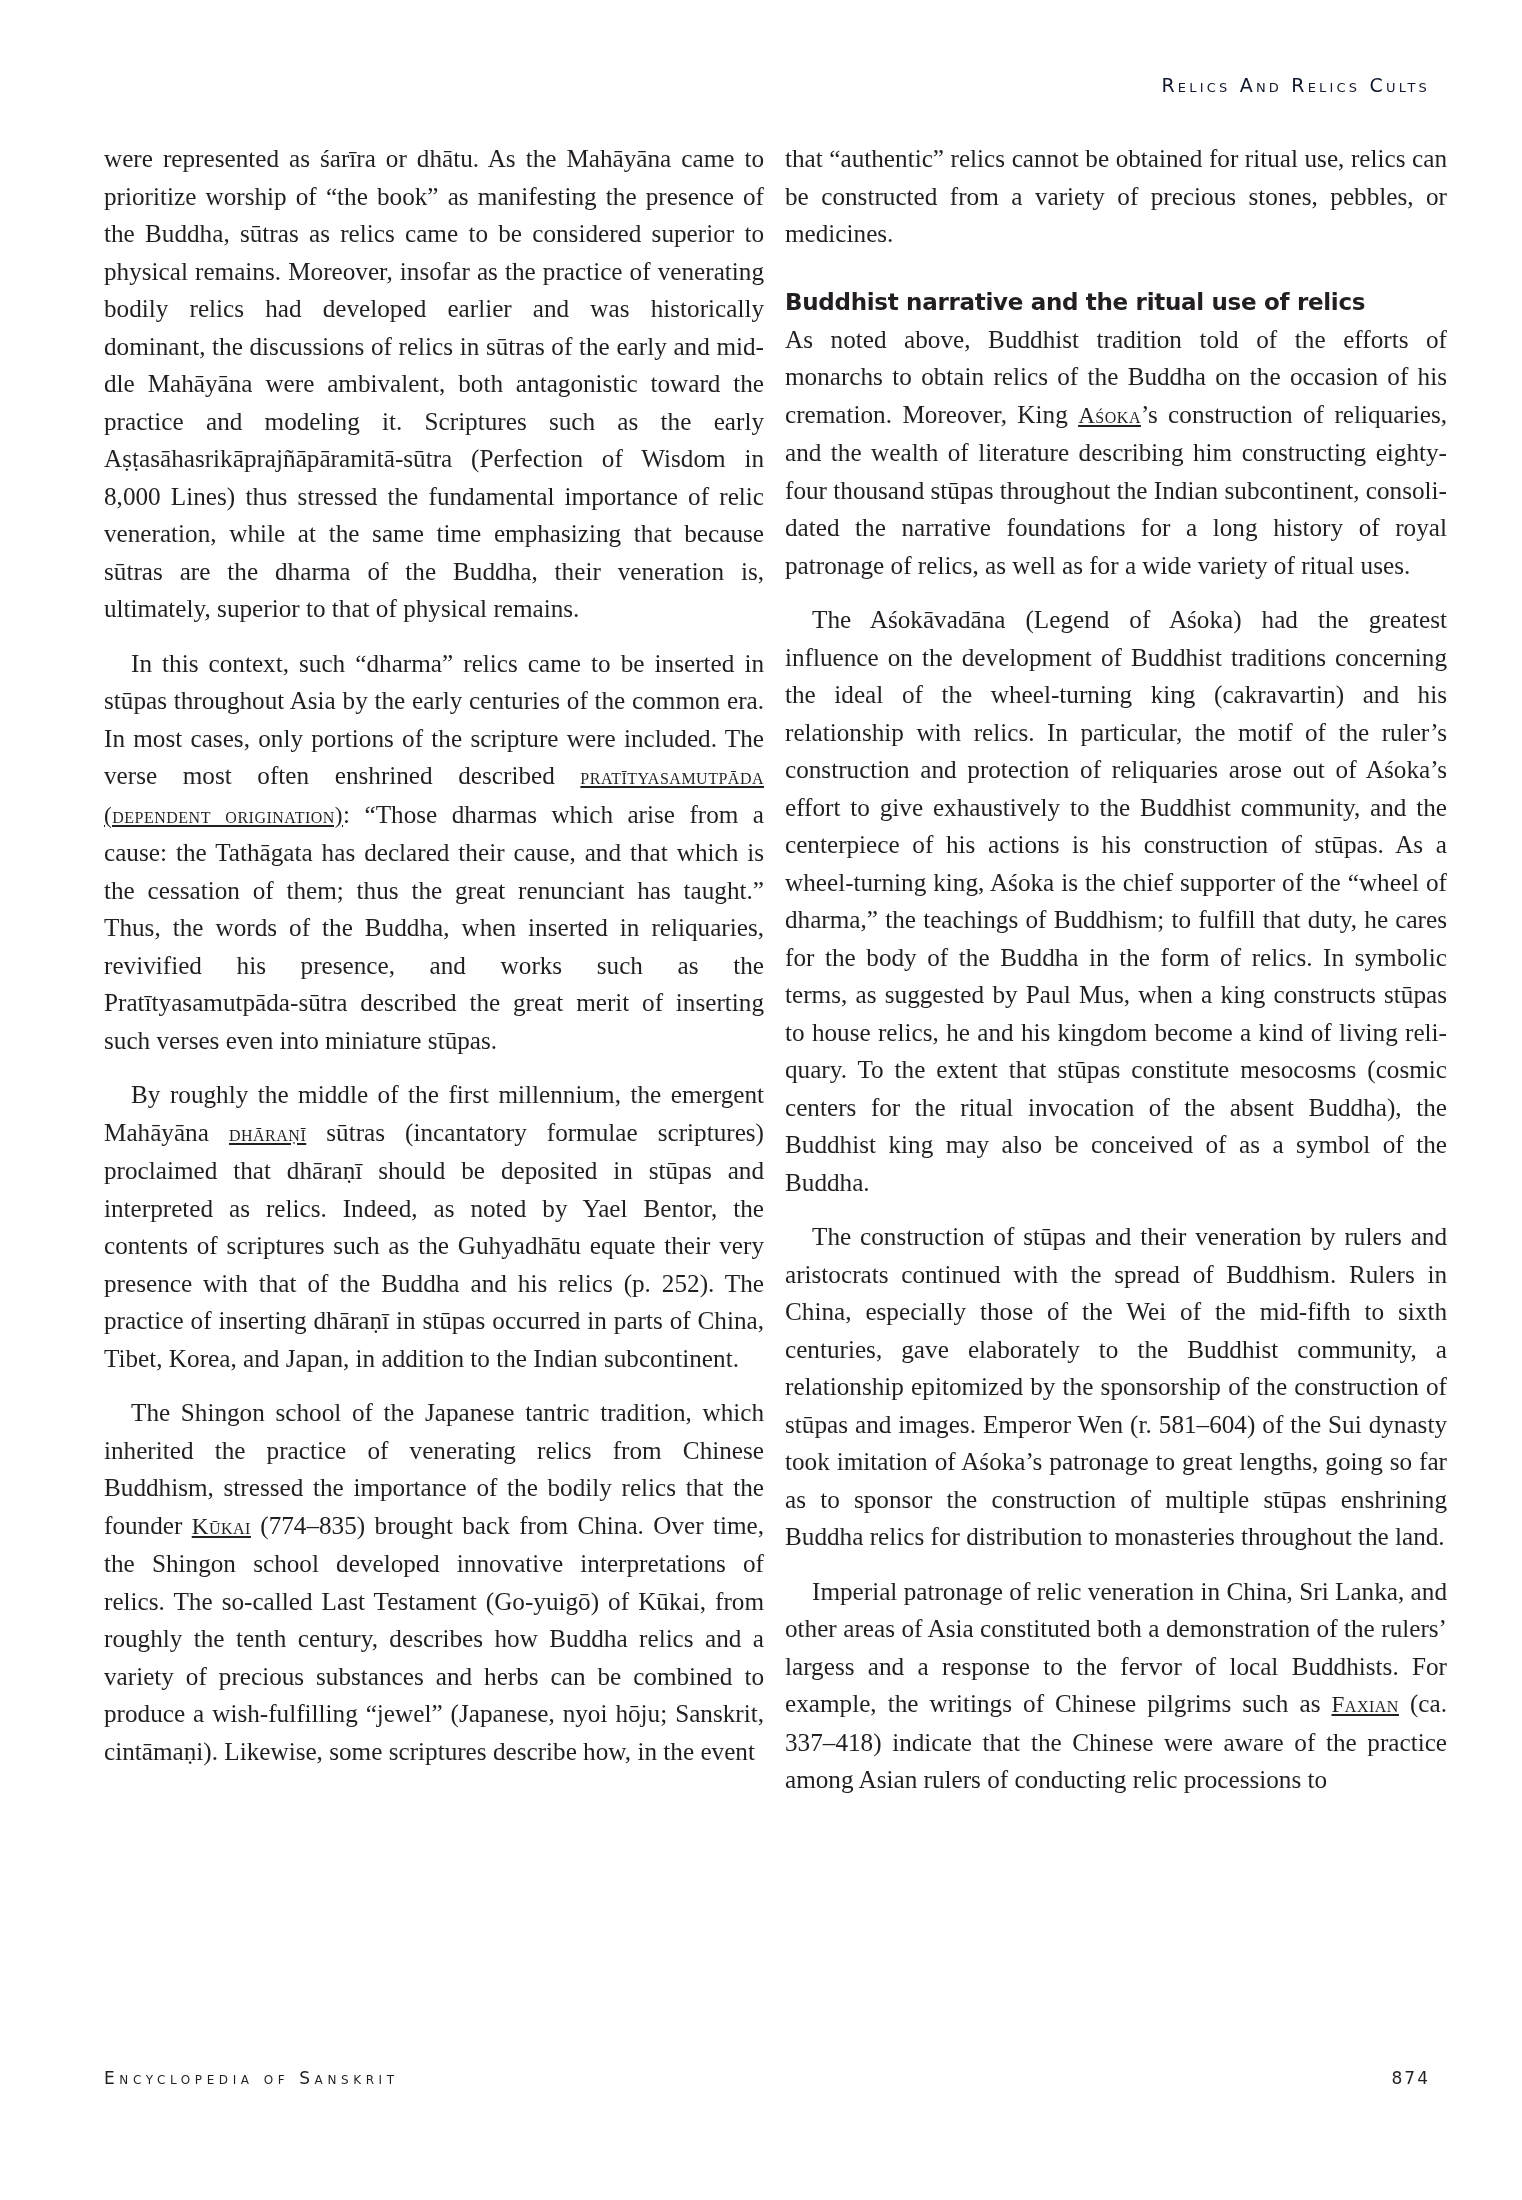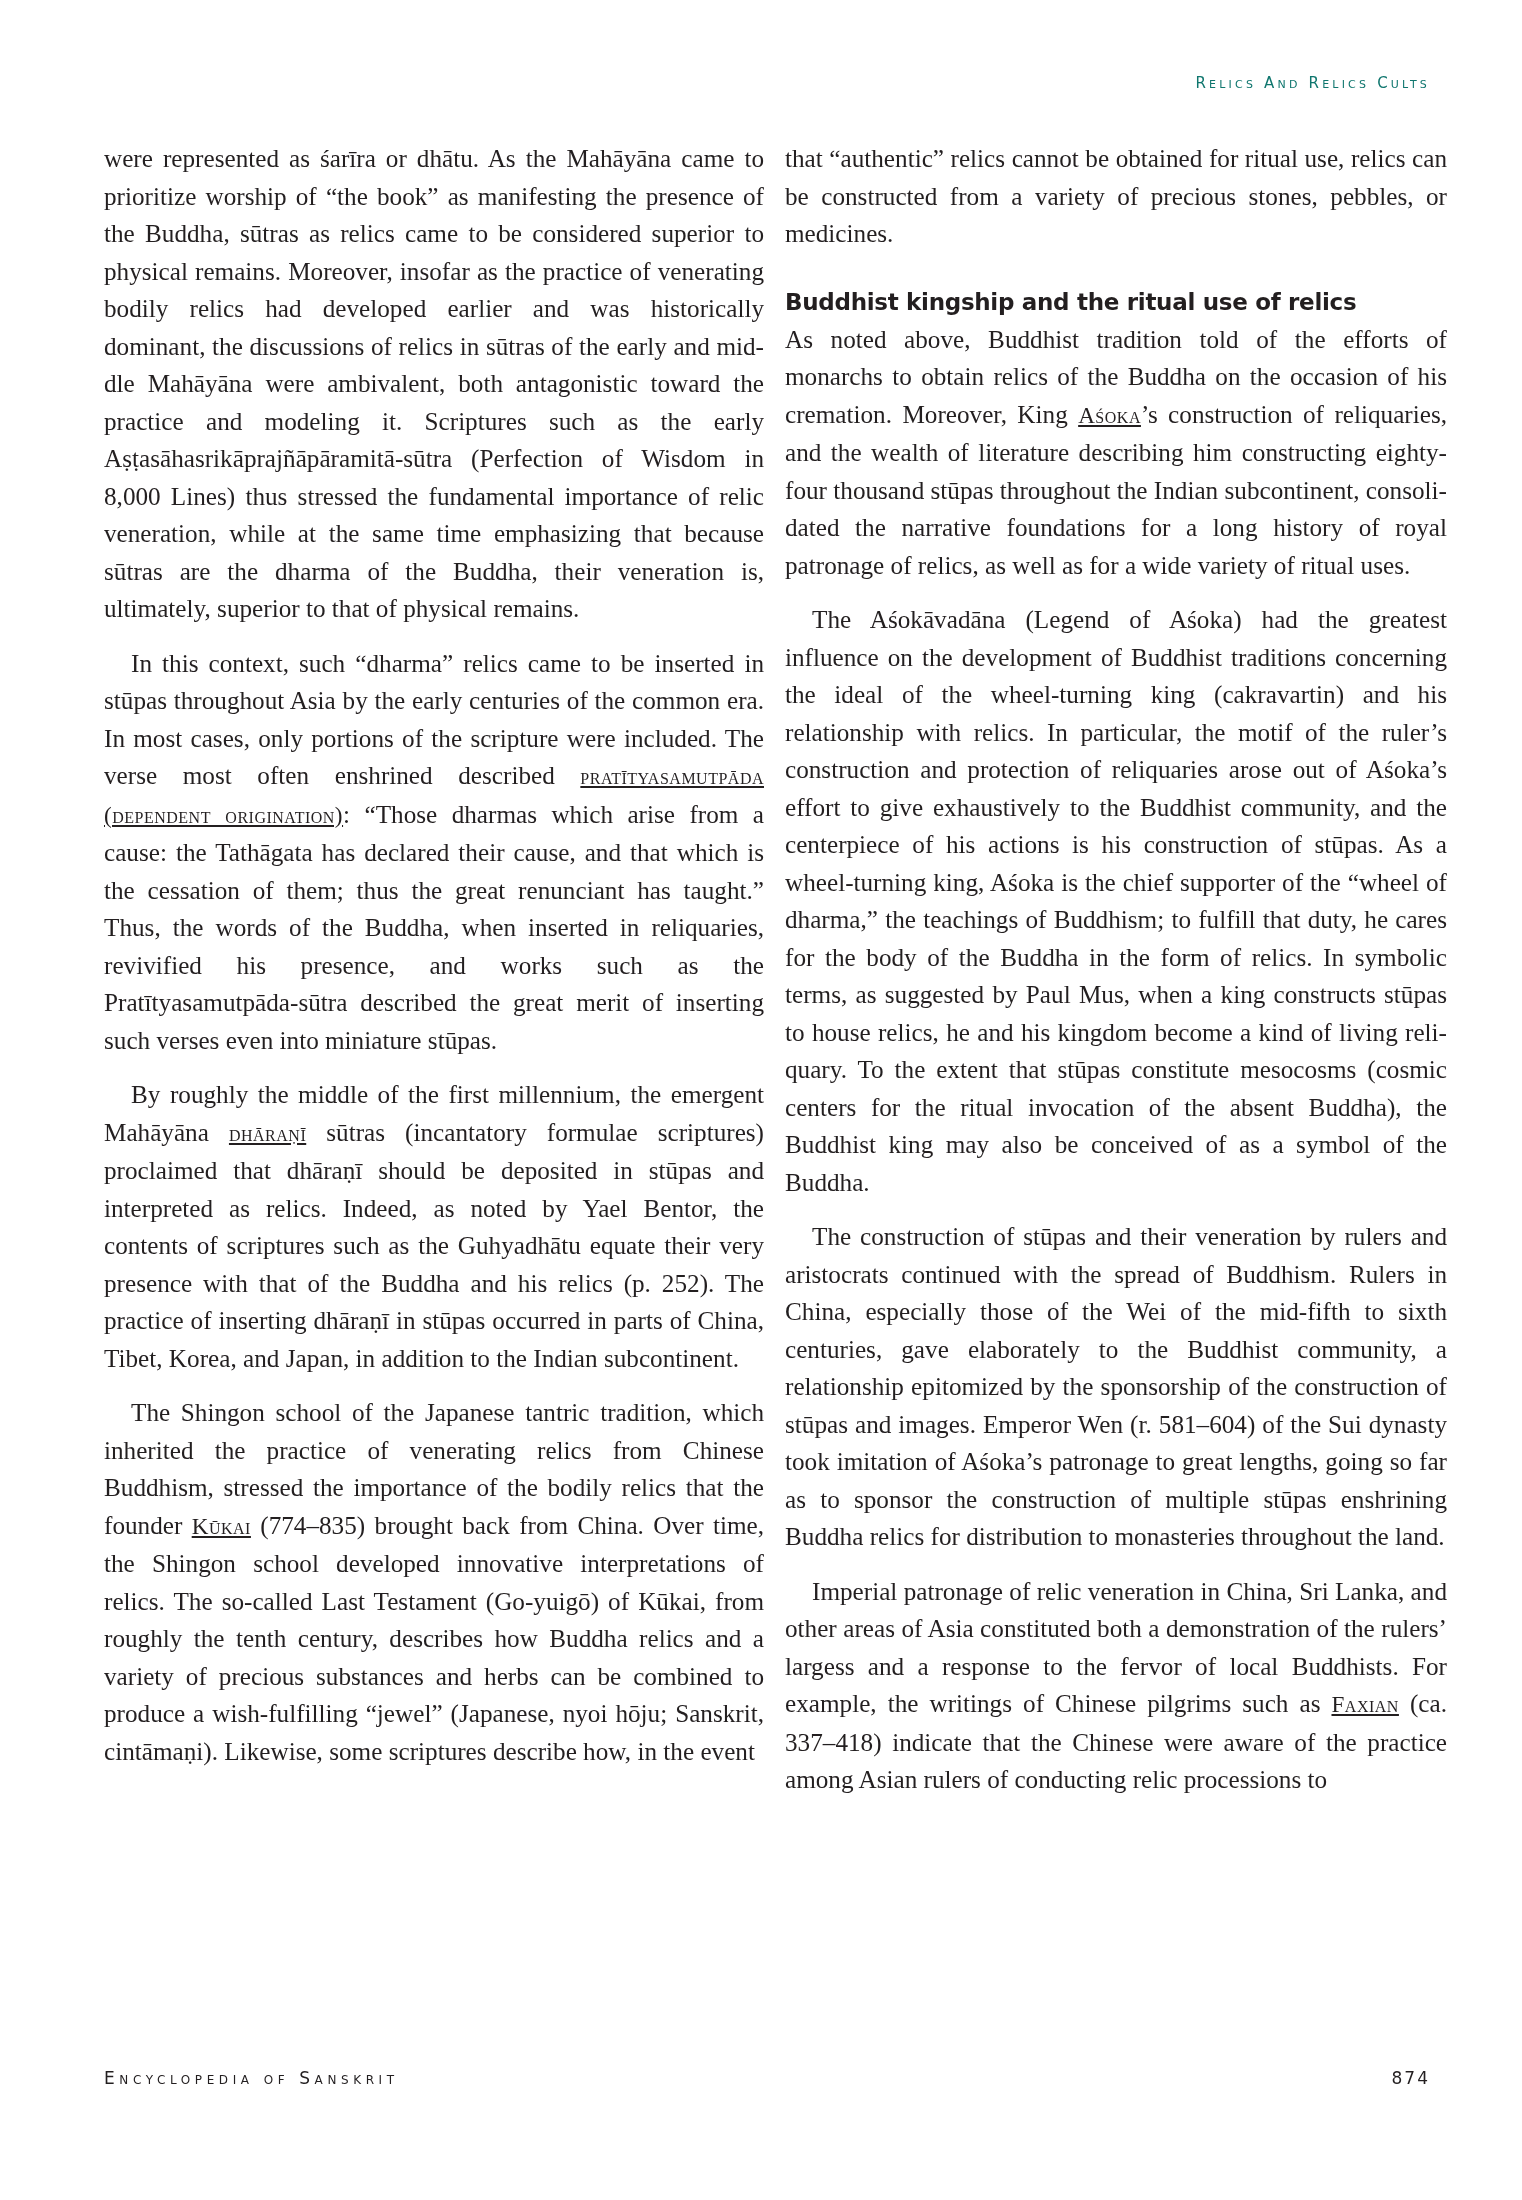--- a/index.html
+++ b/index.html
@@ -4,22 +4,22 @@
 <style>
   html, body { margin: 0; padding: 0; background: #ffffff; }
   body {
     width: 1522px; height: 2200px; position: relative; overflow: hidden;
     font-family: "Liberation Serif", "DejaVu Serif", serif;
     color: #231f20;
   }
   .running-head {
     position: absolute; top: 74px; right: 92px;
     font-family: "DejaVu Sans", "Liberation Sans", sans-serif;
-    font-size: 15px; letter-spacing: 3.2px; font-variant: small-caps;
-    color: #0f766e;
+    font-size: 19px; letter-spacing: 3.2px; font-variant: small-caps;
+    color: #0f172a;
   }
   .column {
     position: absolute; top: 140px; width: 660px;
     font-size: 25.2px; line-height: 37.5px;
     text-align: justify; hyphens: manual;
   }
   .col-left { left: 104px; }
   .col-right { left: 785px; width: 662px; }
   .para { margin: 0 0 17px 0; }
   .para.indent { text-indent: 27px; }
@@ -48,21 +48,21 @@
 
 <div class="column col-left">
   <p class="para noindent"><span>were represented as </span><span class="it">śarīra</span><span> or </span><span class="it">dhātu.</span><span> As the Mahāyāna came to prioritize worship of “the book” as manifest­ing the presence of the Buddha, sūtras as relics came to be considered superior to physical remains. More­over, insofar as the practice of venerating bodily relics had developed earlier and was historically dominant, the discussions of relics in sūtras of the early and mid­dle Mahāyāna were ambivalent, both antagonistic to­ward the practice and modeling it. Scriptures such as the early </span><span class="it">Aṣṭasāhasrikāprajñāpāramitā-sūtra</span><span> (</span><span class="it">Perfec­tion of Wisdom in 8,000 Lines</span><span>) thus stressed the fun­damental importance of relic veneration, while at the same time emphasizing that because sūtras are the dharma of the Buddha, their veneration is, ultimately, superior to that of physical remains.</span></p>
   <p class="para indent"><span>In this context, such “dharma” relics came to be in­serted in stūpas throughout Asia by the early centuries of the common era. In most cases, only portions of the scripture were included. The verse most often en­shrined described </span><span class="sc xref">pratītyasamutpāda (dependent origination)</span><span>: “Those dharmas which arise from a cause: the Tathāgata has declared their cause, and that which is the cessation of them; thus the great renun­ciant has taught.” Thus, the words of the Buddha, when inserted in reliquaries, revivified his presence, and works such as the </span><span class="it">Pratītyasamutpāda-sūtra</span><span> de­scribed the great merit of inserting such verses even into miniature stūpas.</span></p>
   <p class="para indent"><span>By roughly the middle of the first millennium, the emergent Mahāyāna </span><span class="sc xref">dhāraṇī</span><span> sūtras (incantatory for­mulae scriptures) proclaimed that dhāraṇī should be deposited in stūpas and interpreted as relics. Indeed, as noted by Yael Bentor, the contents of scriptures such as the </span><span class="it">Guhyadhātu</span><span> equate their very presence with that of the Buddha and his relics (p. 252). The practice of inserting dhāraṇī in stūpas occurred in parts of China, Tibet, Korea, and Japan, in addition to the Indian sub­continent.</span></p>
   <p class="para indent"><span>The Shingon school of the Japanese tantric tradi­tion, which inherited the practice of venerating relics from Chinese Buddhism, stressed the importance of the bodily relics that the founder </span><span class="sc xref">Kūkai</span><span> (774–835) brought back from China. Over time, the Shingon school developed innovative interpretations of relics. The so-called </span><span class="it">Last Testament</span><span> (</span><span class="it">Go-yuigō</span><span>) of Kūkai, from roughly the tenth century, describes how Bud­dha relics and a variety of precious substances and herbs can be combined to produce a wish-fulfilling “jewel” (Japanese, </span><span class="it">nyoi hōju</span><span>; Sanskrit, </span><span class="it">cintāmaṇi</span><span>). Likewise, some scriptures describe how, in the event</span></p>
 </div>
 
 <div class="column col-right">
   <p class="para noindent"><span>that “authentic” relics cannot be obtained for ritual use, relics can be constructed from a variety of pre­cious stones, pebbles, or medicines.</span></p>
-  <h2 class="section-heading">Buddhist kingship and the ritual use of relics</h2>
+  <h2 class="section-heading">Buddhist narrative and the ritual use of relics</h2>
   <p class="para noindent"><span>As noted above, Buddhist tradition told of the efforts of monarchs to obtain relics of the Buddha on the oc­casion of his cremation. Moreover, King </span><span class="sc xref">Aśoka</span><span>’s con­struction of reliquaries, and the wealth of literature describing him constructing eighty-four thousand stūpas throughout the Indian subcontinent, consoli­dated the narrative foundations for a long history of royal patronage of relics, as well as for a wide variety of ritual uses.</span></p>
   <p class="para indent"><span>The </span><span class="it">Aśokāvadāna</span><span> (</span><span class="it">Legend of Aśoka</span><span>) had the great­est influence on the development of Buddhist tradi­tions concerning the ideal of the wheel-turning king (cakravartin) and his relationship with relics. In par­ticular, the motif of the ruler’s construction and pro­tection of reliquaries arose out of Aśoka’s effort to give exhaustively to the Buddhist community, and the cen­terpiece of his actions is his construction of stūpas. As a wheel-turning king, Aśoka is the chief supporter of the “wheel of dharma,” the teachings of Buddhism; to fulfill that duty, he cares for the body of the Buddha in the form of relics. In symbolic terms, as suggested by Paul Mus, when a king constructs stūpas to house relics, he and his kingdom become a kind of living reli­quary. To the extent that stūpas constitute </span><span class="it">mesocosms</span><span> (cosmic centers for the ritual invocation of the absent Buddha), the Buddhist king may also be conceived of as a symbol of the Buddha.</span></p>
   <p class="para indent"><span>The construction of stūpas and their veneration by rulers and aristocrats continued with the spread of Buddhism. Rulers in China, especially those of the Wei of the mid-fifth to sixth centuries, gave elaborately to the Buddhist community, a relationship epitomized by the sponsorship of the construction of stūpas and im­ages. Emperor Wen (r. 581–604) of the Sui dynasty took imitation of Aśoka’s patronage to great lengths, going so far as to sponsor the construction of multi­ple stūpas enshrining Buddha relics for distribution to monasteries throughout the land.</span></p>
   <p class="para indent"><span>Imperial patronage of relic veneration in China, Sri Lanka, and other areas of Asia constituted both a demonstration of the rulers’ largess and a response to the fervor of local Buddhists. For example, the writ­ings of Chinese pilgrims such as </span><span class="sc xref">Faxian</span><span> (ca. 337–418) indicate that the Chinese were aware of the practice among Asian rulers of conducting relic processions to</span></p>
 </div>
 
 <div class="footer">
   <span class="title">Encyclopedia of Sanskrit</span>
   <span class="pnum">874</span>
 </div>

